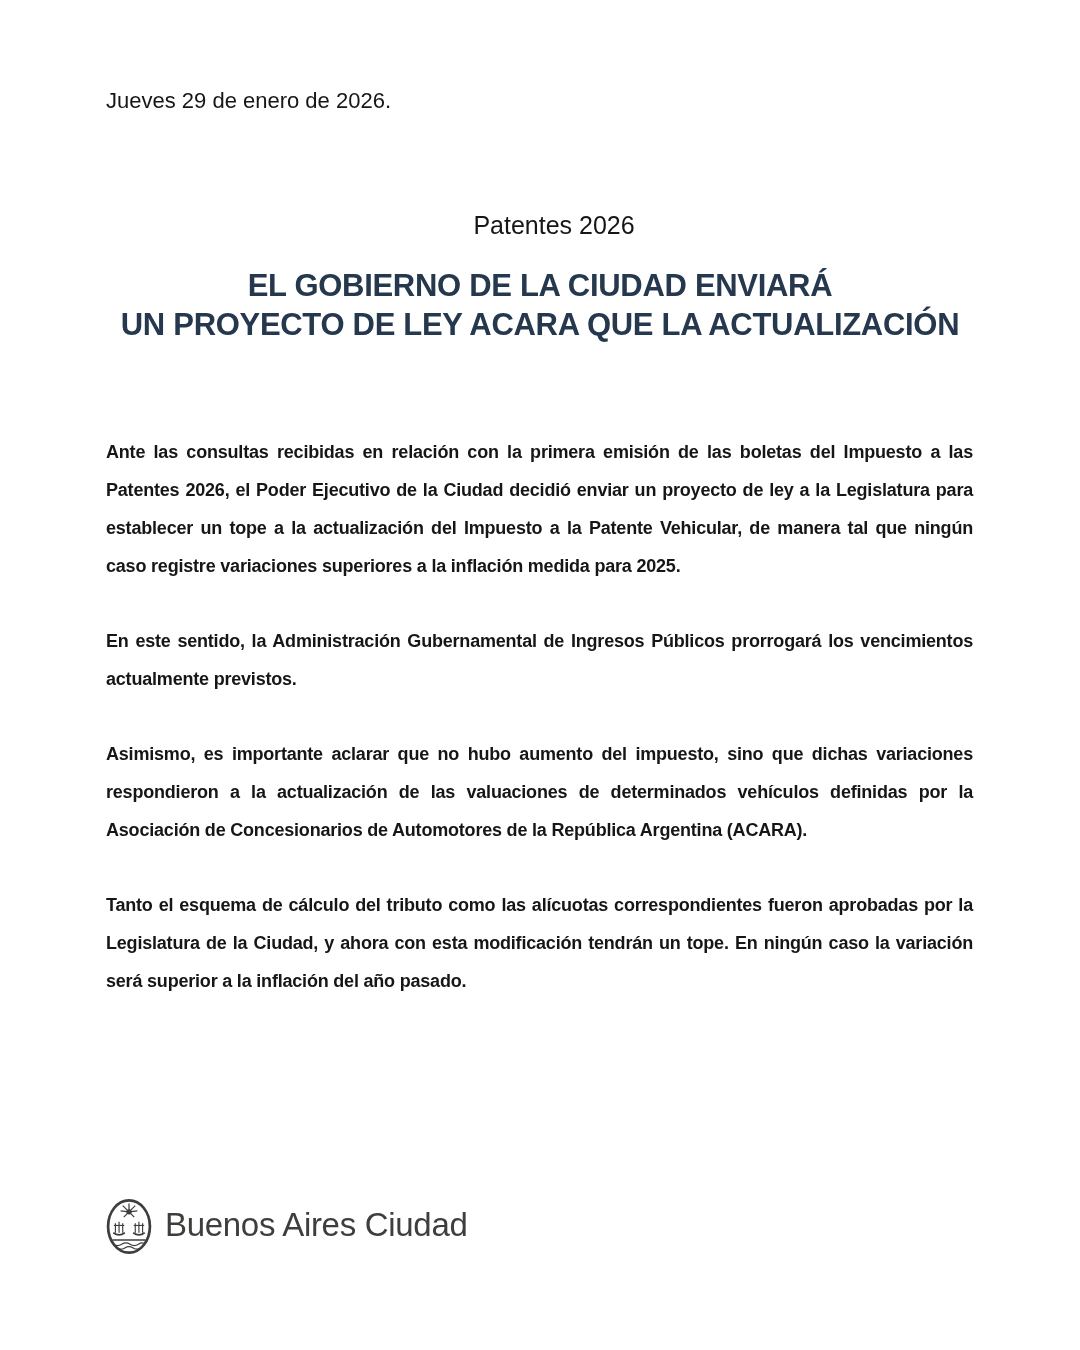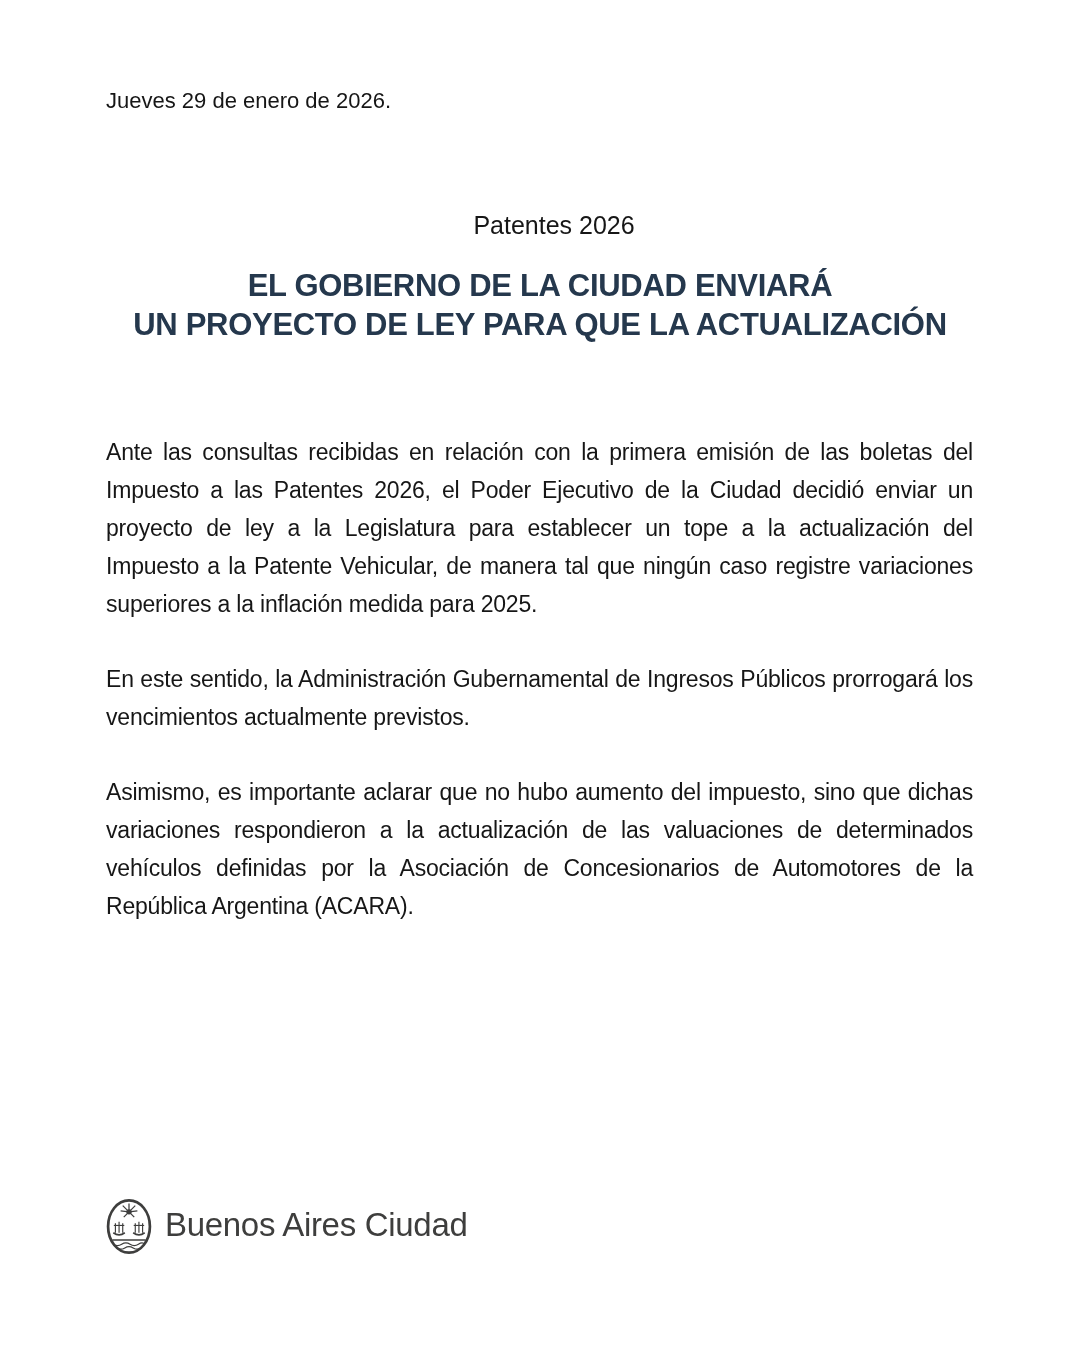--- a/index.html
+++ b/index.html
@@ -53,25 +53,26 @@
   }
   .body-copy {
     position: absolute;
     left: 106px;
     width: 867px;
     top: 433px;
     color: #161616;
   }
   .body-copy p {
     margin: 0 0 37px 0;
-    font-size: 23px;
+    font-size: 18px;
     line-height: 38px;
     letter-spacing: -0.2px;
     text-align: justify;
     text-justify: inter-word;
+    font-weight: bold;
   }
   .footer-logo {
     position: absolute;
     left: 106px;
     top: 1198px;
     display: flex;
     align-items: center;
     gap: 13px;
   }
   .crest {
@@ -92,27 +93,28 @@
 <body>
 
 <div class="page">
 
   <div class="date">Jueves 29 de enero de 2026.</div>
 
   <div class="kicker">Patentes 2026</div>
 
   <div class="headline">
     <span class="hl-line">EL GOBIERNO DE LA CIUDAD ENVIARÁ</span>
-    <span class="hl-line">UN PROYECTO DE LEY PARA QUE LA ACTUALIZACIÓN</span>
+    <span class="hl-line">UN PROYECTO DE LEY ACARA QUE LA ACTUALIZACIÓN</span>
   </div>
 
   <div class="body-copy">
     <p>Ante las consultas recibidas en relación con la primera emisión de las boletas del Impuesto a las Patentes 2026, el Poder Ejecutivo de la Ciudad decidió enviar un proyecto de ley a la Legislatura para establecer un tope a la actualización del Impuesto a la Patente Vehicular, de manera tal que ningún caso registre variaciones superiores a la inflación medida para 2025.</p>
     <p>En este sentido, la Administración Gubernamental de Ingresos Públicos prorrogará los vencimientos actualmente previstos.</p>
     <p>Asimismo, es importante aclarar que no hubo aumento del impuesto, sino que dichas variaciones respondieron a la actualización de las valuaciones de determinados vehículos definidas por la Asociación de Concesionarios de Automotores de la República Argentina (ACARA).</p>
+    <p>Tanto el esquema de cálculo del tributo como las alícuotas correspondientes fueron aprobadas por la Legislatura de la Ciudad,  y ahora con esta modificación tendrán un tope. En ningún caso la variación será superior a la inflación del año pasado.</p>
   </div>
 
   <div class="footer-logo">
     <svg class="crest" viewBox="0 0 44 54" fill="none" stroke="#3e3e3d" xmlns="http://www.w3.org/2000/svg">
 
       <ellipse cx="22" cy="27" rx="20" ry="25" stroke-width="2.6"></ellipse>
 
       <circle cx="22" cy="13" r="2.6" fill="#3e3e3d" stroke="none"></circle>
       <g stroke-width="1.2">
         <line x1="22" y1="13" x2="22" y2="5"></line>

